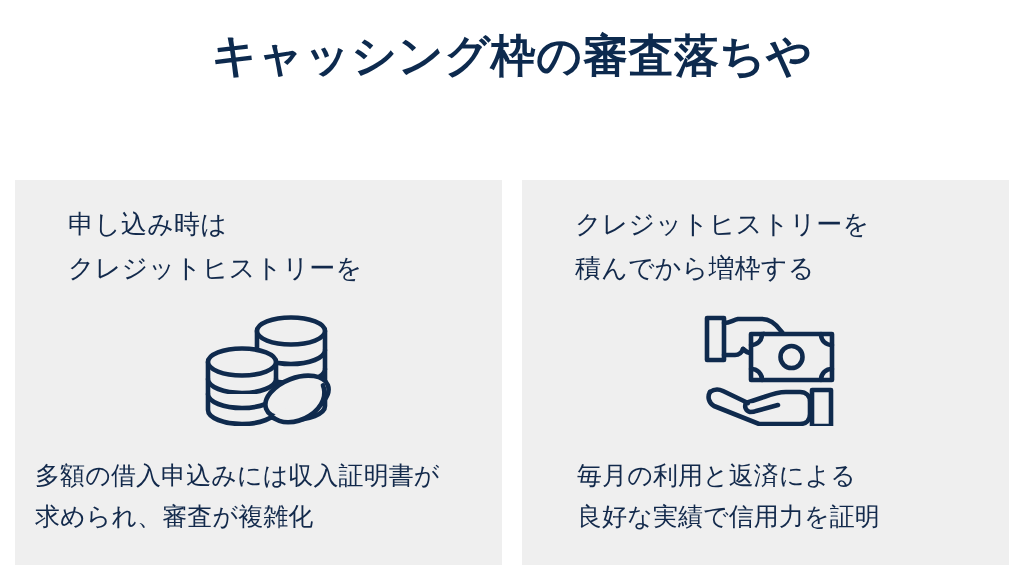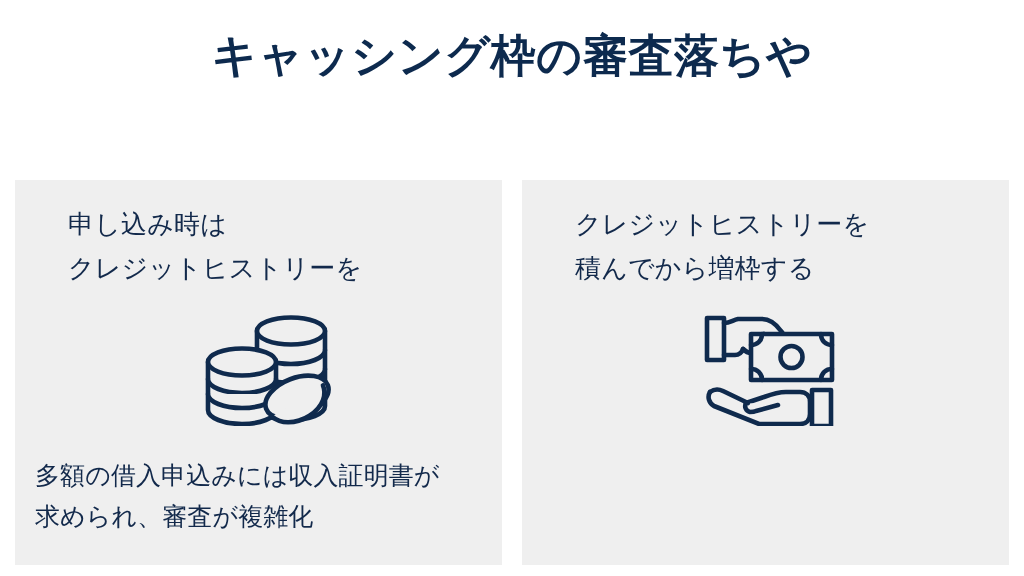--- a/index.html
+++ b/index.html
@@ -177,16 +177,20 @@
 
             <path d="M8 82 C5 87 7 93 12 96 L57 114 L98 114 C104 114 108 110 108 104 L108 92 C108 86 104 82 98 82 L84 82 C76 82 70 84 62 87 L44 93"></path>
             <path d="M44 93 C42 97 44 101 48 102 C50 102 52 102 54 101 L76 95"></path>
             <path d="M8 82 C12 79 17 79 21 81 L46 93"></path>
 
             <rect x="110" y="80" width="19" height="36"></rect>
           </g>
         </svg>
       </div>
 
+      <div class="card-caption">
+        <span class="cl">毎月の利用と返済による</span>
+        <span class="cl">良好な実績で信用力を証明</span>
+      </div>
     </div>
 
   </div>
 </div>
 
 </body></html>

